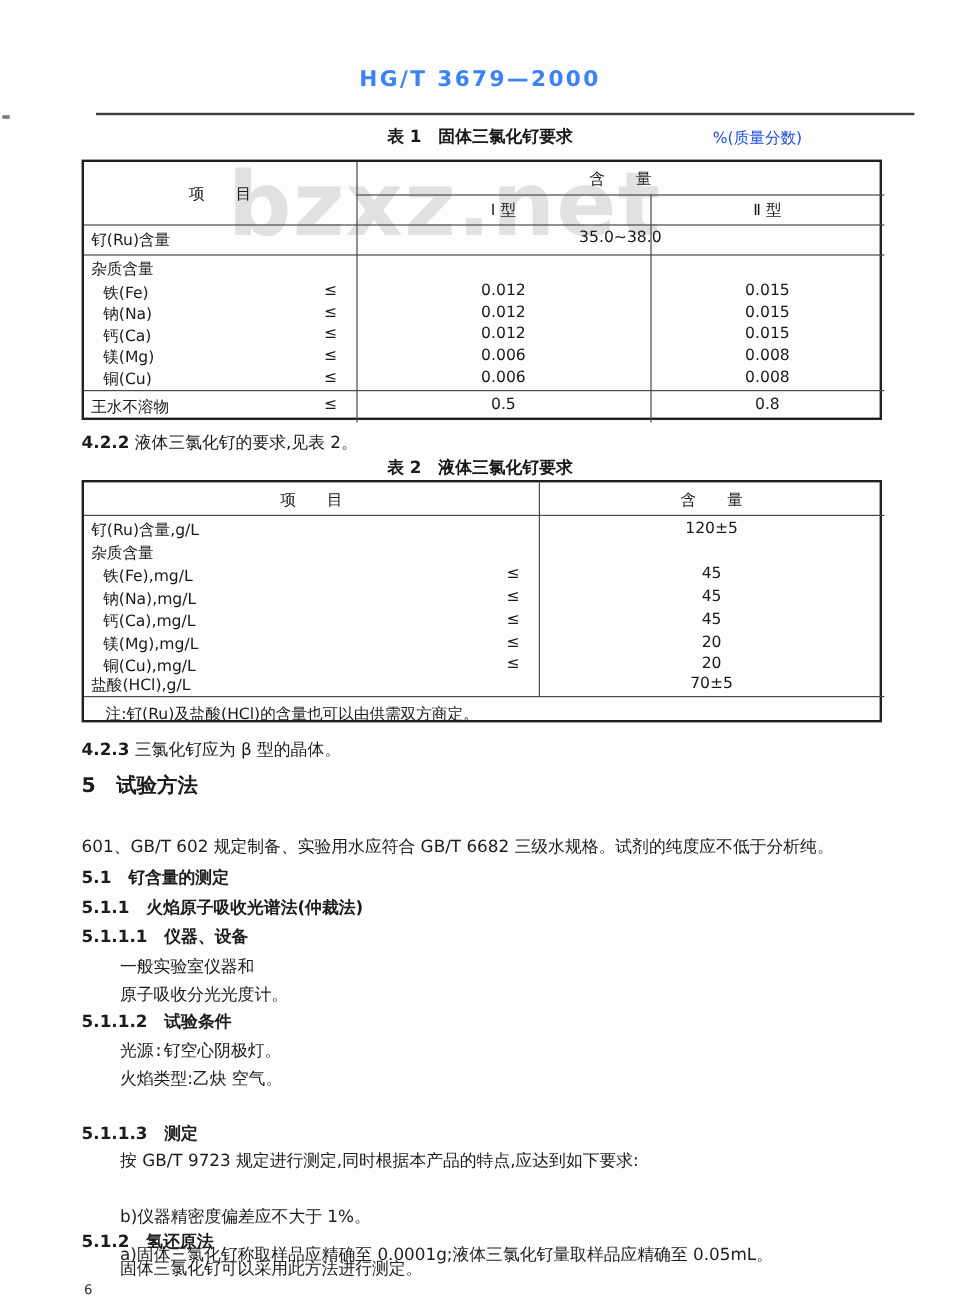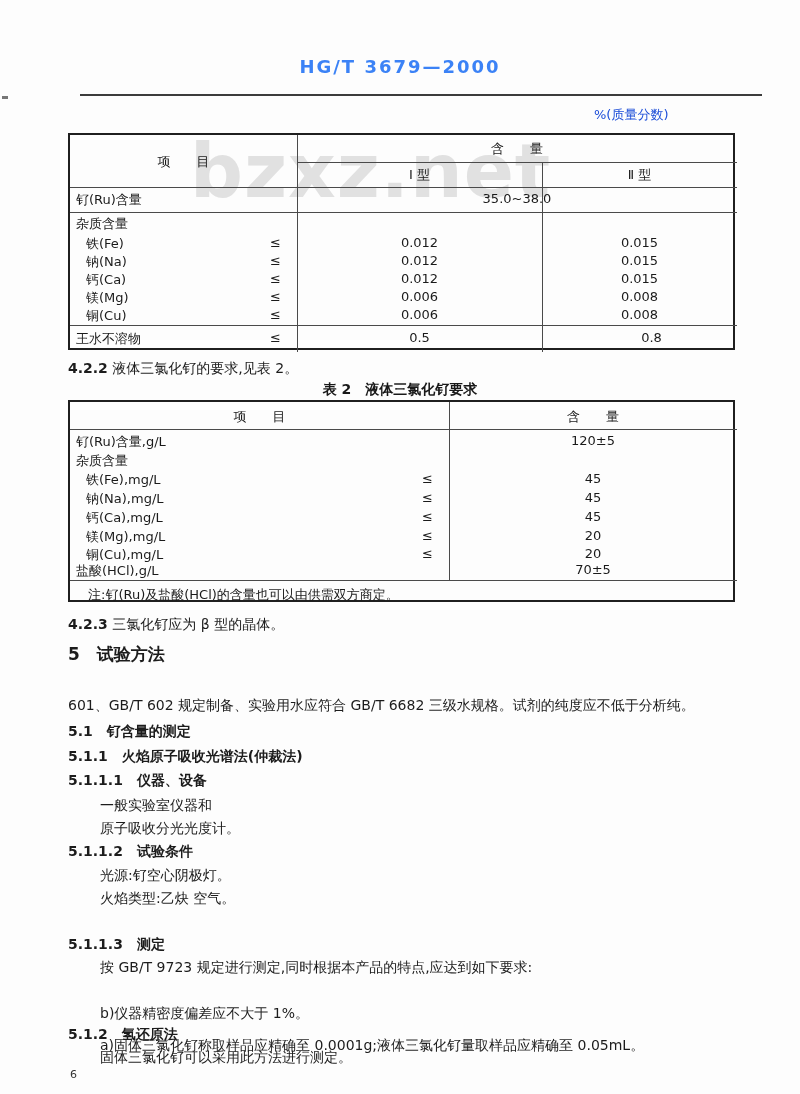--- a/index.html
+++ b/index.html
@@ -27,20 +27,21 @@
 <body>
 
 <div class="page">
 
   <div class="abs watermark">bzxz.net</div>
 
   <div class="abs ctr doc-code">HG/T 3679—2000</div>
   <div class="abs header-rule"></div>
   <div class="abs speck" style="left:2px;top:96px;width:6px;height:3px;"></div>
 
+  <div class="abs ctr tbl-caption" style="top:105px;">表 1　固体三氯化钌要求</div>
   <div class="abs unit-note" style="top:106px;left:594px;">%(质量分数)</div>
 
   <div class="abs tblbox" style="left:68px;top:133px;width:667px;height:217px;">
 
     <div class="tline" style="left:227px;top:0;width:1px;height:217px;"></div>
     <div class="tline" style="left:472px;top:27px;width:1px;height:190px;"></div>
     <div class="tline" style="left:227px;top:27px;width:440px;height:1px;"></div>
     <div class="tline" style="left:0;top:52px;width:667px;height:1px;"></div>
     <div class="tline" style="left:0;top:77px;width:667px;height:1px;"></div>
     <div class="tline" style="left:0;top:190px;width:667px;height:1px;"></div>
@@ -83,21 +84,21 @@
       <div class="cell" style="left:16px;top:172px;">铜(Cu)</div>
       <div class="cell" style="left:200px;top:172px;">≤</div>
       <div class="cell c" style="left:227px;top:172px;width:245px;">0.006</div>
       <div class="cell c" style="left:472px;top:172px;width:195px;">0.008</div>
     </div>
 
     <div>
       <div class="cell" style="left:6px;top:195px;">王水不溶物</div>
       <div class="cell" style="left:200px;top:195px;">≤</div>
       <div class="cell c" style="left:227px;top:195px;width:245px;">0.5</div>
-      <div class="cell c" style="left:472px;top:195px;width:195px;margin-left:12px;">0.8</div>
+      <div class="cell c" style="left:472px;top:195px;width:195px;">0.8</div>
     </div>
   </div>
 
   <div class="abs bodyline" style="left:68px;top:360px;">
     <span class="num">4.2.2</span>
     <span>液体三氯化钌的要求,见表 2。</span>
   </div>
 
   <div class="abs ctr tbl-caption" style="top:381px;">表 2　液体三氯化钌要求</div>
 
@@ -157,21 +158,21 @@
   <div class="abs bodyline hd" style="left:68px;top:643px;font-size:17px;">5　试验方法</div>
   <div class="abs bodyline" style="left:68px;top:697px;">601、GB/T 602 规定制备、实验用水应符合 GB/T 6682 三级水规格。试剂的纯度应不低于分析纯。</div>
 
   <div class="abs bodyline hd" style="left:68px;top:723px;">5.1　钌含量的测定</div>
   <div class="abs bodyline hd" style="left:68px;top:748px;">5.1.1　火焰原子吸收光谱法(仲裁法)</div>
   <div class="abs bodyline hd" style="left:68px;top:772px;">5.1.1.1　仪器、设备</div>
   <div class="abs bodyline" style="left:100px;top:797px;text-align:right;">一般实验室仪器和</div>
   <div class="abs bodyline" style="left:100px;top:820px;">原子吸收分光光度计。</div>
 
   <div class="abs bodyline hd" style="left:68px;top:843px;">5.1.1.2　试验条件</div>
-  <div class="abs bodyline" style="left:100px;top:867px;">光源:钌空心阴极灯。</div>
+  <div class="abs bodyline" style="left:100px;top:867px;font-family:Liberation Mono, monospace;">光源:钌空心阴极灯。</div>
   <div class="abs bodyline" style="left:100px;top:890px;">火焰类型:乙炔 空气。</div>
 
   <div class="abs bodyline hd" style="left:68px;top:936px;">5.1.1.3　测定</div>
   <div class="abs bodyline" style="left:100px;top:959px;">按 GB/T 9723 规定进行测定,同时根据本产品的特点,应达到如下要求:</div>
   <div class="abs bodyline" style="left:100px;top:1037px;">a)固体三氯化钌称取样品应精确至 0.0001g;液体三氯化钌量取样品应精确至 0.05mL。</div>
   <div class="abs bodyline" style="left:100px;top:1005px;">b)仪器精密度偏差应不大于 1%。</div>
 
   <div class="abs bodyline hd" style="left:68px;top:1026px;">5.1.2　氢还原法</div>
   <div class="abs bodyline" style="left:100px;top:1049px;">固体三氯化钌可以采用此方法进行测定。</div>
 

